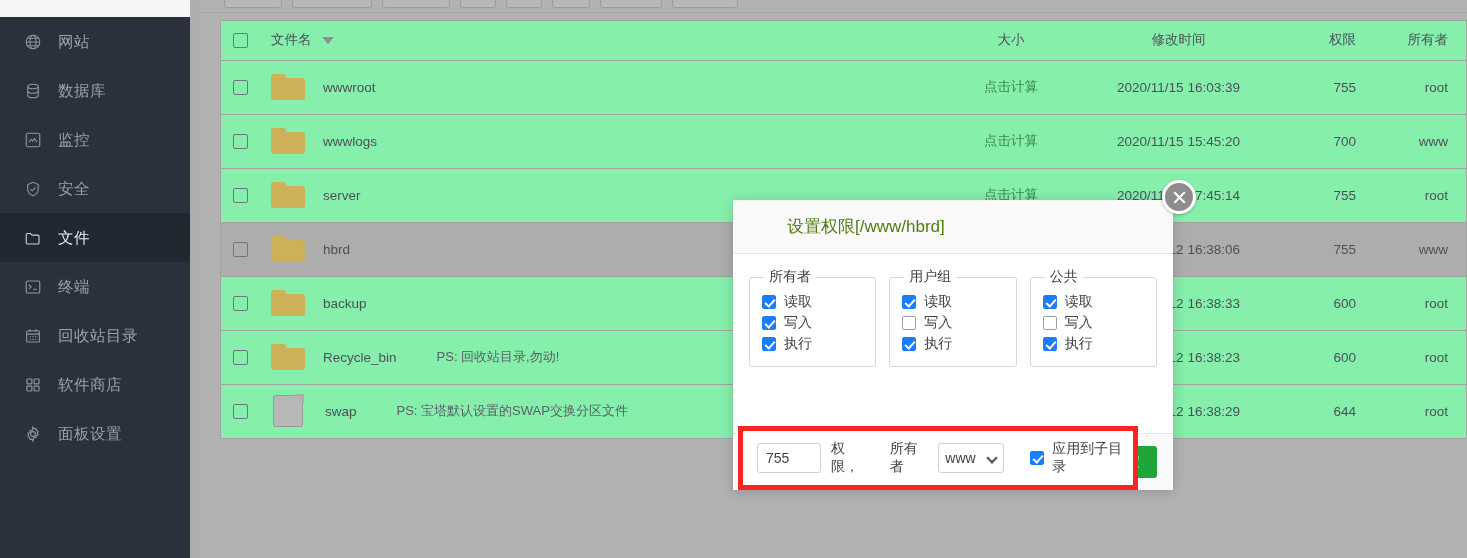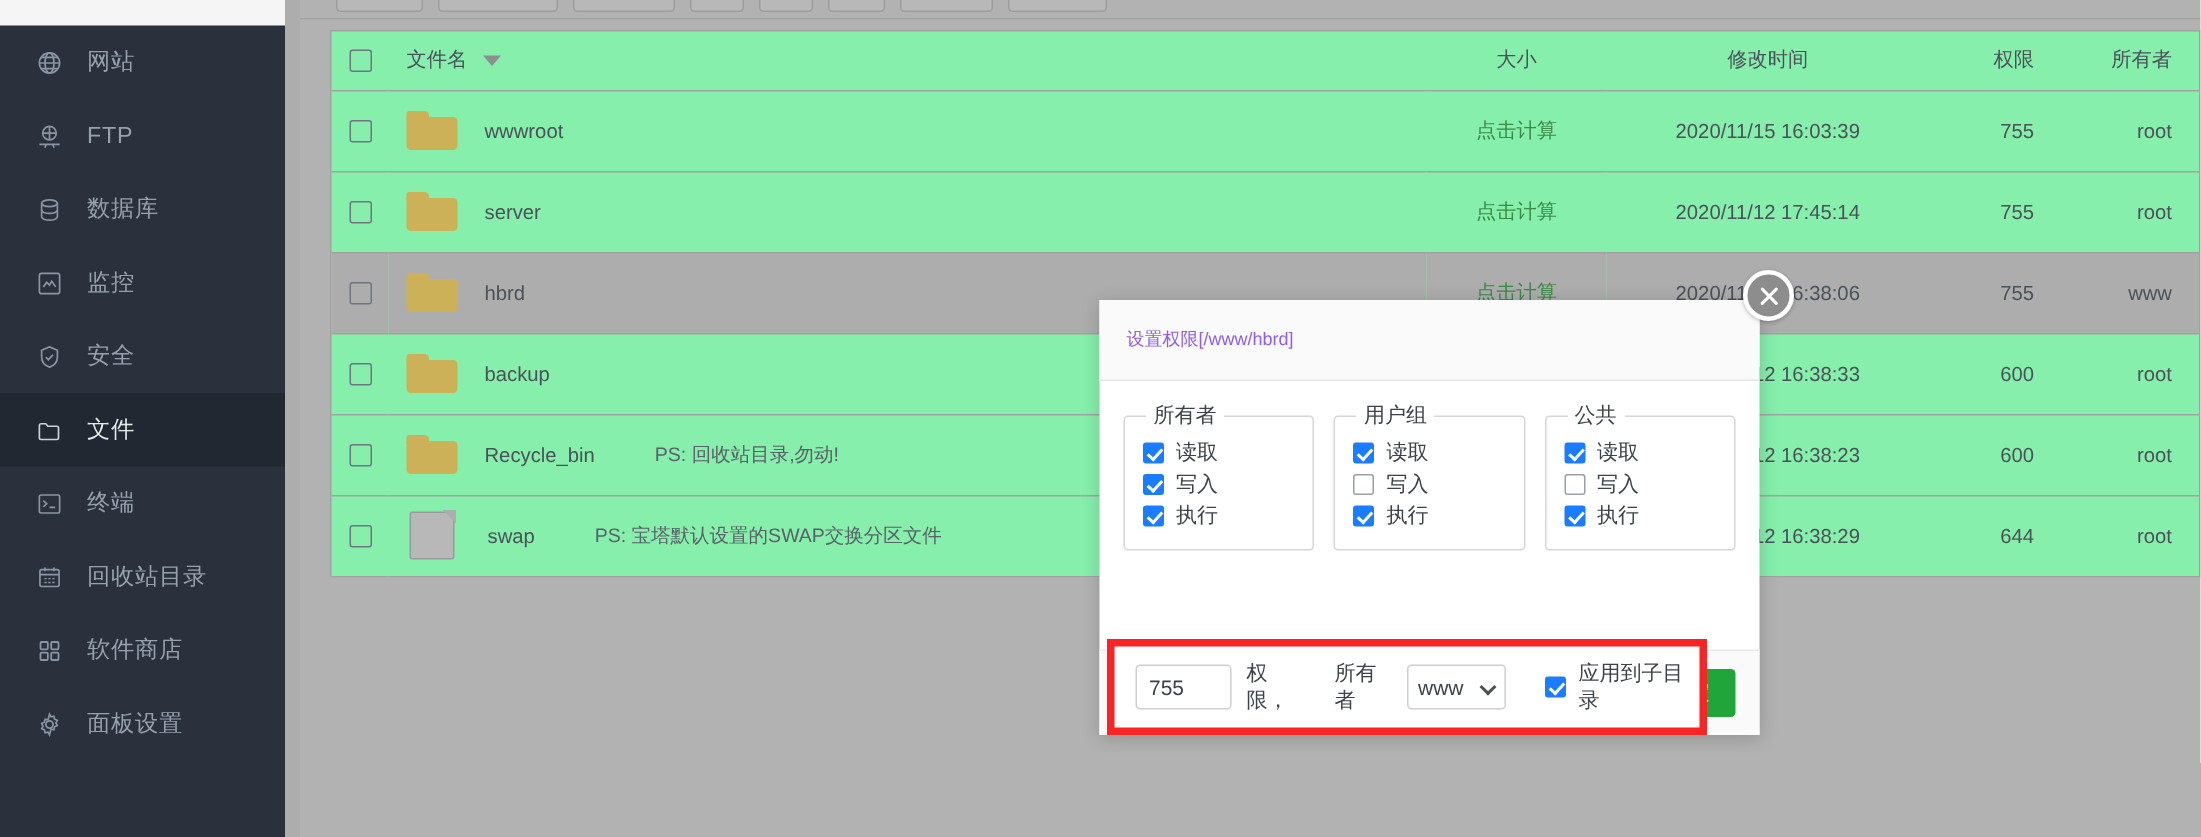--- a/index.html
+++ b/index.html
@@ -159,21 +159,21 @@
     box-shadow: 0 2px 12px rgba(0,0,0,.18);
     z-index: 70;
   }
   .modal-header {
     height: 54px;
     border-bottom: 1px solid #e6e6e6;
     display: flex; align-items: center;
     padding-left: 18px;
     background: #fafafa;
   }
-  .modal-title { font-size: 12px; color: #8b5cf6; }
+  .modal-title { font-size: 17px; color: #4d7c0f; margin-left: 36px; }
   .modal-close {
     position: absolute; right: -23px; top: -20px;
     width: 34px; height: 34px;
     border-radius: 50%;
     background: #8d8d8d;
     border: 3px solid #ffffff;
     display: flex; align-items: center; justify-content: center;
     cursor: pointer;
     z-index: 80;
     box-shadow: 0 1px 3px rgba(0,0,0,.25);
@@ -282,30 +282,20 @@
   <nav class="sidebar" id="sidebar">
       <div class="nav-item">
         <span class="nav-icon">
           <svg viewBox="0 0 24 24" fill="none" stroke="currentColor" stroke-width="1.5">
             <circle cx="12" cy="12" r="9"></circle>
             <ellipse cx="12" cy="12" rx="4" ry="9"></ellipse>
             <path d="M3 12h18M4.5 7h15M4.5 17h15"></path>
           </svg>
         </span>
         <span class="nav-label">网站</span>
-      </div>
-      <div class="nav-item">
-        <span class="nav-icon">
-          <svg viewBox="0 0 24 24" fill="none" stroke="currentColor" stroke-width="1.5">
-            <circle cx="12" cy="9" r="6"></circle>
-            <path d="M6 9h12M12 3v12"></path>
-            <path d="M3 19h18M9 19l-1 3M15 19l1 3"></path>
-          </svg>
-        </span>
-        <span class="nav-label">FTP</span>
       </div>
       <div class="nav-item">
         <span class="nav-icon">
           <svg viewBox="0 0 24 24" fill="none" stroke="currentColor" stroke-width="1.5">
             <ellipse cx="12" cy="6" rx="7" ry="3"></ellipse>
             <path d="M5 6v12c0 1.7 3.1 3 7 3s7-1.3 7-3V6"></path>
             <path d="M5 12c0 1.7 3.1 3 7 3s7-1.3 7-3"></path>
           </svg>
         </span>
         <span class="nav-label">数据库</span>
@@ -427,20 +417,36 @@
                     <span class="tab"></span>
                     <span class="body"></span>
                   </span>
                   <span class="fname">wwwroot</span>
                 </span>
               </td>
               <td class="col-size"><span class="size-link">点击计算</span></td>
               <td class="col-time">2020/11/15 16:03:39</td>
               <td class="col-perm">755</td>
               <td class="col-owner">root</td>
+            </tr>
+            <tr class="">
+              <td class="col-check"><span class="cbx"></span></td>
+              <td class="col-name">
+                <span class="name-cell">
+                  <span class="folder-ico">
+                    <span class="tab"></span>
+                    <span class="body"></span>
+                  </span>
+                  <span class="fname">wwwlogs</span>
+                </span>
+              </td>
+              <td class="col-size"><span class="size-link">点击计算</span></td>
+              <td class="col-time">2020/11/15 15:45:20</td>
+              <td class="col-perm">700</td>
+              <td class="col-owner">www</td>
             </tr>
             <tr class="">
               <td class="col-check"><span class="cbx"></span></td>
               <td class="col-name">
                 <span class="name-cell">
                   <span class="folder-ico">
                     <span class="tab"></span>
                     <span class="body"></span>
                   </span>
                   <span class="fname">server</span>

